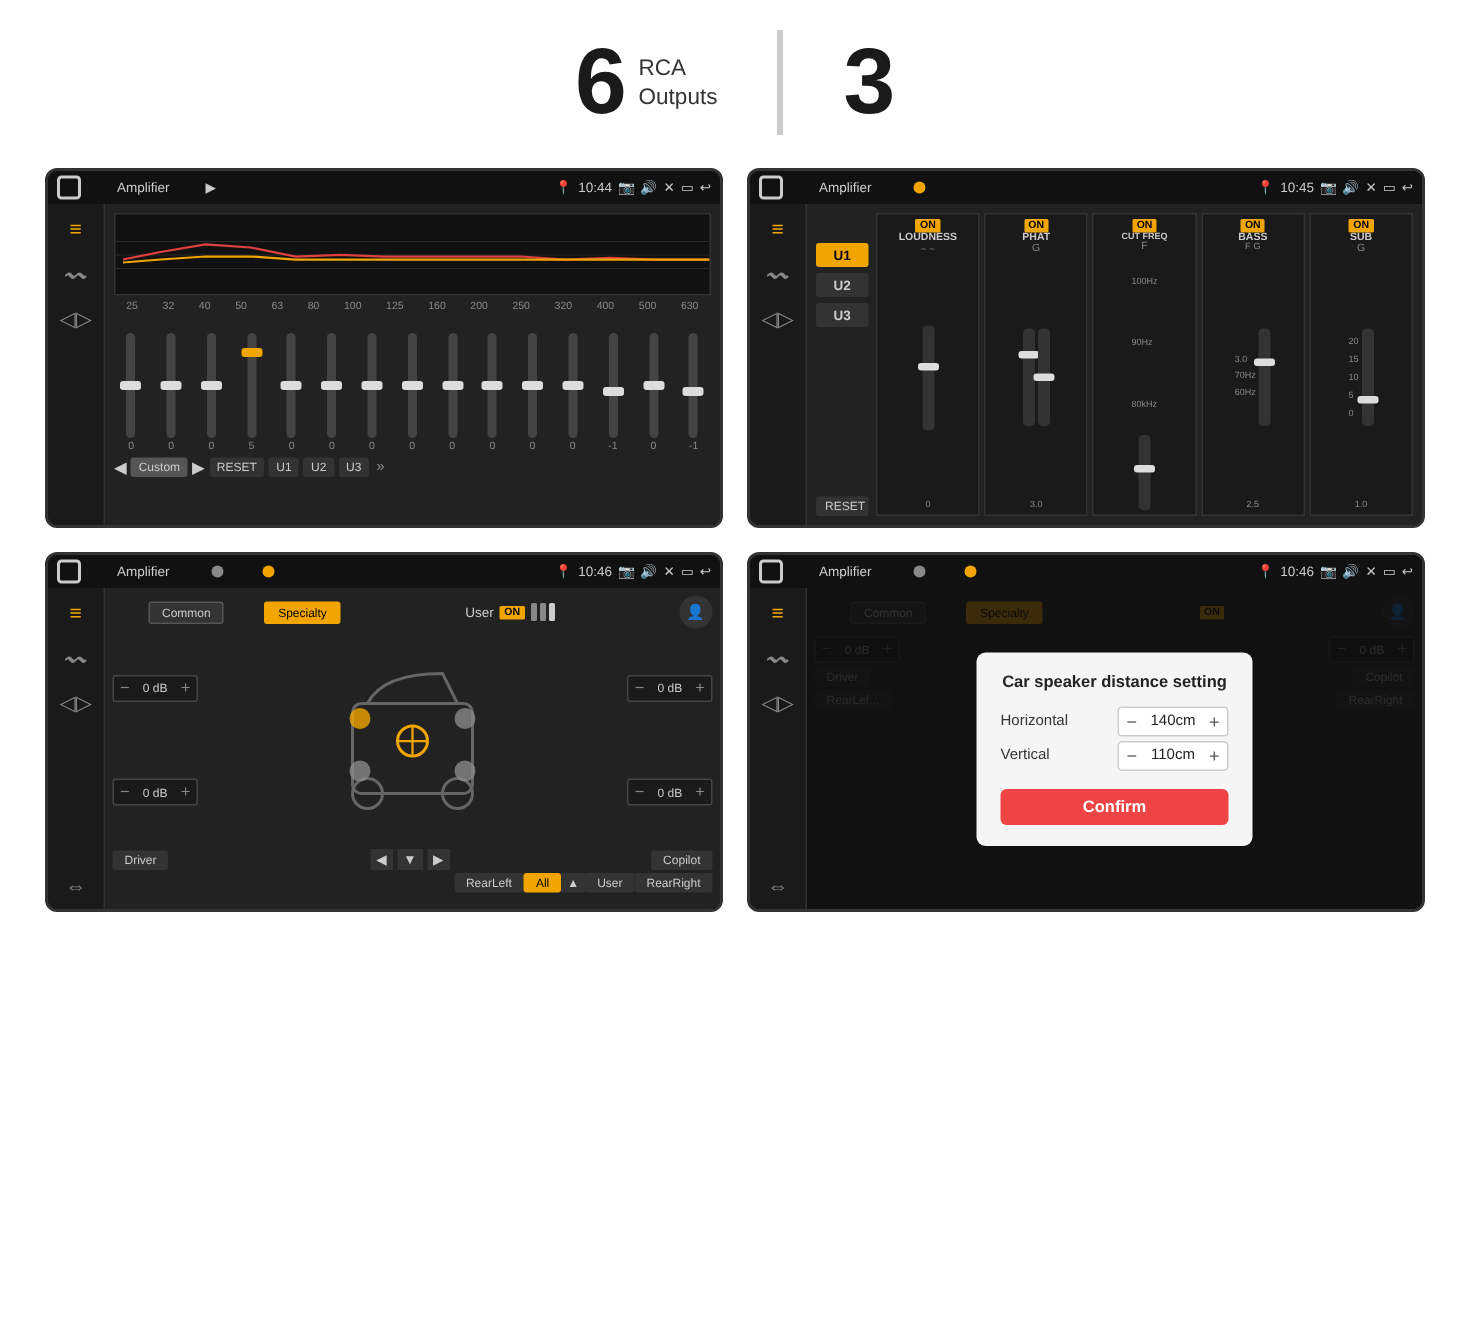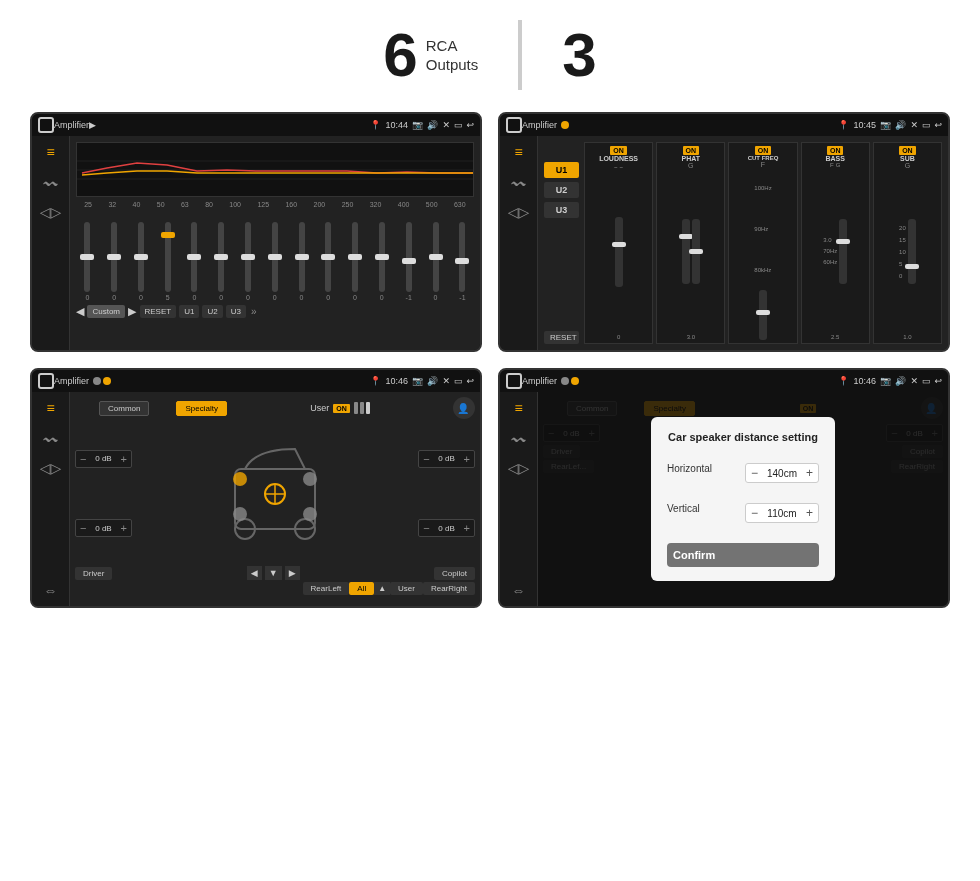--- a/index.html
+++ b/index.html
@@ -85,21 +85,21 @@
       align-items: center;
       justify-content: space-between;
       background: #111;
       padding: 3px 6px;
       height: 22px;
     }
 
     .status-left {
       display: flex;
       align-items: center;
-      gap: 0;
+      gap: 24px;
       justify-content: space-between;
     }
 
     .home-icon {
       width: 16px;
       height: 16px;
       border: 2px solid #ccc;
       border-radius: 3px;
       display: inline-block;
     }
@@ -358,23 +358,23 @@
     .dialog-title {
       font-size: 11px;
       font-weight: bold;
       color: #222;
       text-align: center;
       margin-bottom: 10px;
     }
 
     .dialog-row {
       display: flex;
-      align-items: flex-start;
+      align-items: center;
       justify-content: space-between;
-      margin: 20px 0;
+      margin: 3px 0;
     }
 
     .dialog-label {
       font-size: 10px;
       color: #333;
     }
 
     .dialog-control {
       display: flex;
       align-items: center;
@@ -395,29 +395,29 @@
       font-size: 10px;
       color: #222;
       min-width: 40px;
       text-align: center;
     }
 
     .dialog-confirm-btn {
       display: block;
       width: 100%;
       margin-top: 12px;
-      background: #737373;
+      background: #ef4444;
       color: #fff;
       border: none;
       padding: 6px;
       border-radius: 4px;
       font-size: 11px;
       font-weight: bold;
       cursor: pointer;
-      text-align: left;
+      text-align: center;
     }
 
     .reset-btn-cross {
       background: #333;
       color: #ccc;
       border: none;
       padding: 2px 6px;
       font-size: 8px;
       border-radius: 2px;
       cursor: pointer;

